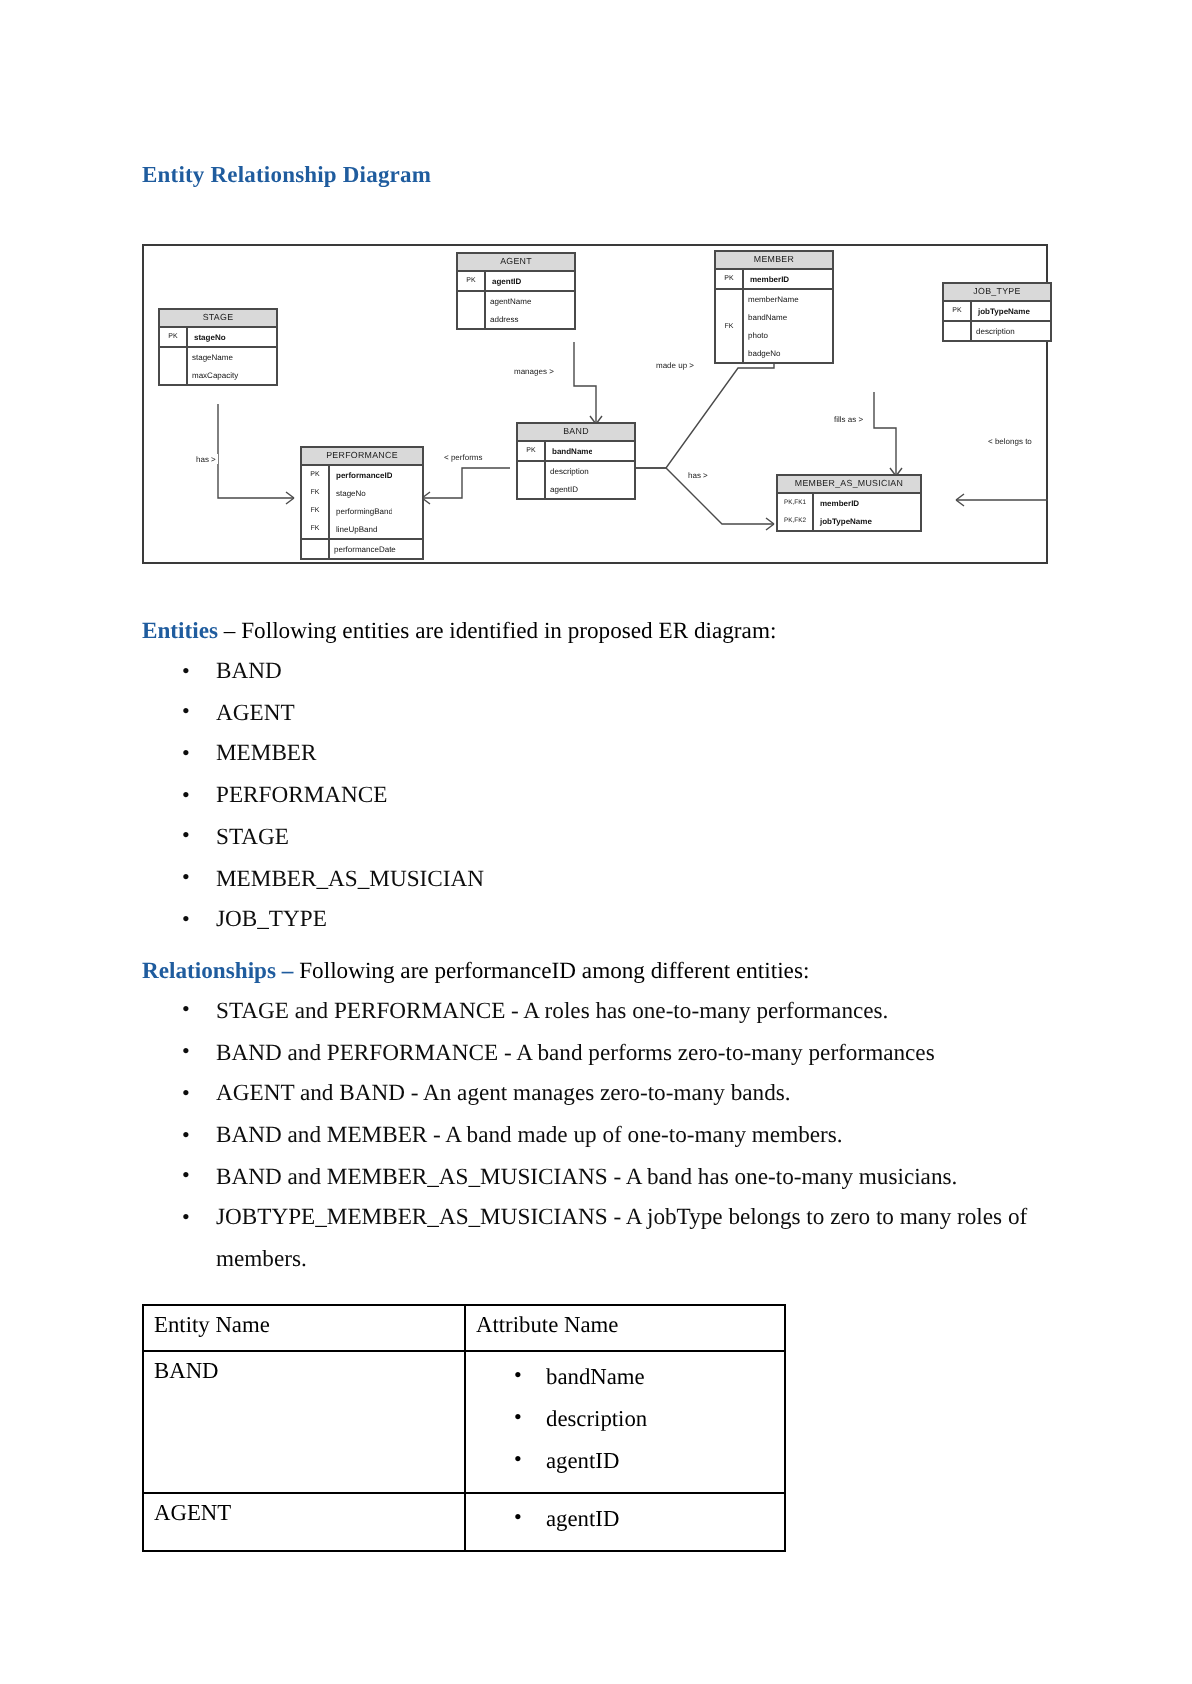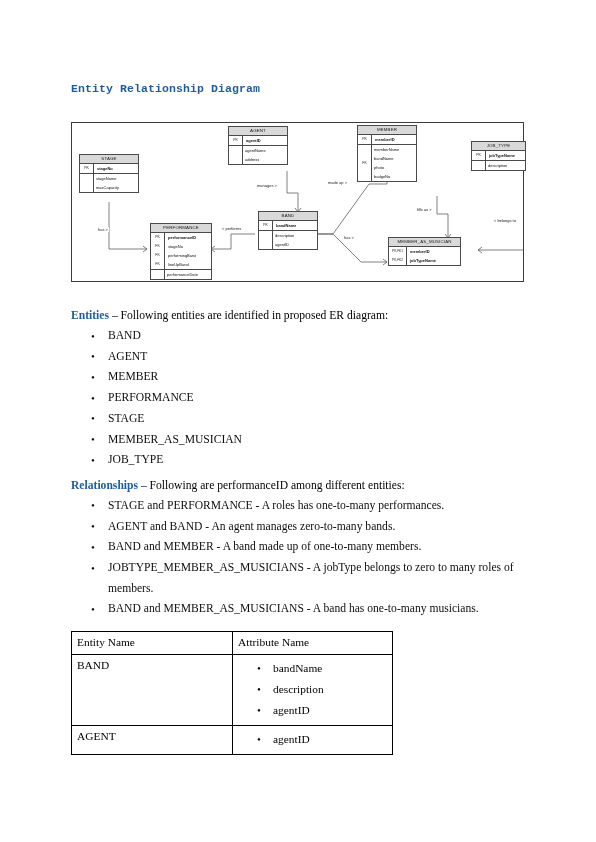--- a/index.html
+++ b/index.html
@@ -24,21 +24,21 @@
   }
   .content {
     position: absolute;
     left: 71px;
     top: 82px;
     width: 454px;
   }
 
   
   .doc-title {
-    font-family: Liberation Mono, monospace;
+    font-family: Liberation Serif, serif;
     font-size: 11.5px;
     font-weight: bold;
     color: #1F5C9E;
     letter-spacing: .1px;
     margin: 0 0 17px 0;
   }
   .section-lead {
     font-size: 11.6px;
     line-height: 16px;
     margin: 0 0 2px 0;
@@ -407,24 +407,25 @@
       <li>JOB_TYPE</li>
     </ul>
 
     <div class="spacer-4"></div>
 
     <p class="section-lead">
       <span class="sec-key">Relationships –</span><span> Following are performanceID among different entities:</span>
     </p>
     <ul class="doc-list">
       <li>STAGE and PERFORMANCE - A roles has one-to-many performances.</li>
+      <li>BAND and PERFORMANCE - A band performs zero-to-many performances</li>
       <li>AGENT and BAND - An agent manages zero-to-many bands.</li>
       <li>BAND and MEMBER - A band made up of one-to-many members.</li>
+      <li>BAND and MEMBER_AS_MUSICIANS - A band has one-to-many musicians.</li>
       <li>JOBTYPE_MEMBER_AS_MUSICIANS - A jobType belongs to  zero to many roles of members.</li>
-      <li>BAND and MEMBER_AS_MUSICIANS - A band has one-to-many musicians.</li>
     </ul>
 
     <div class="spacer-4"></div>
 
 
     <table class="attr-table">
       <tbody>
         <tr>
           <td class="col-a">Entity Name</td>
           <td class="col-b" style="padding-left:5px;">Attribute Name</td>

